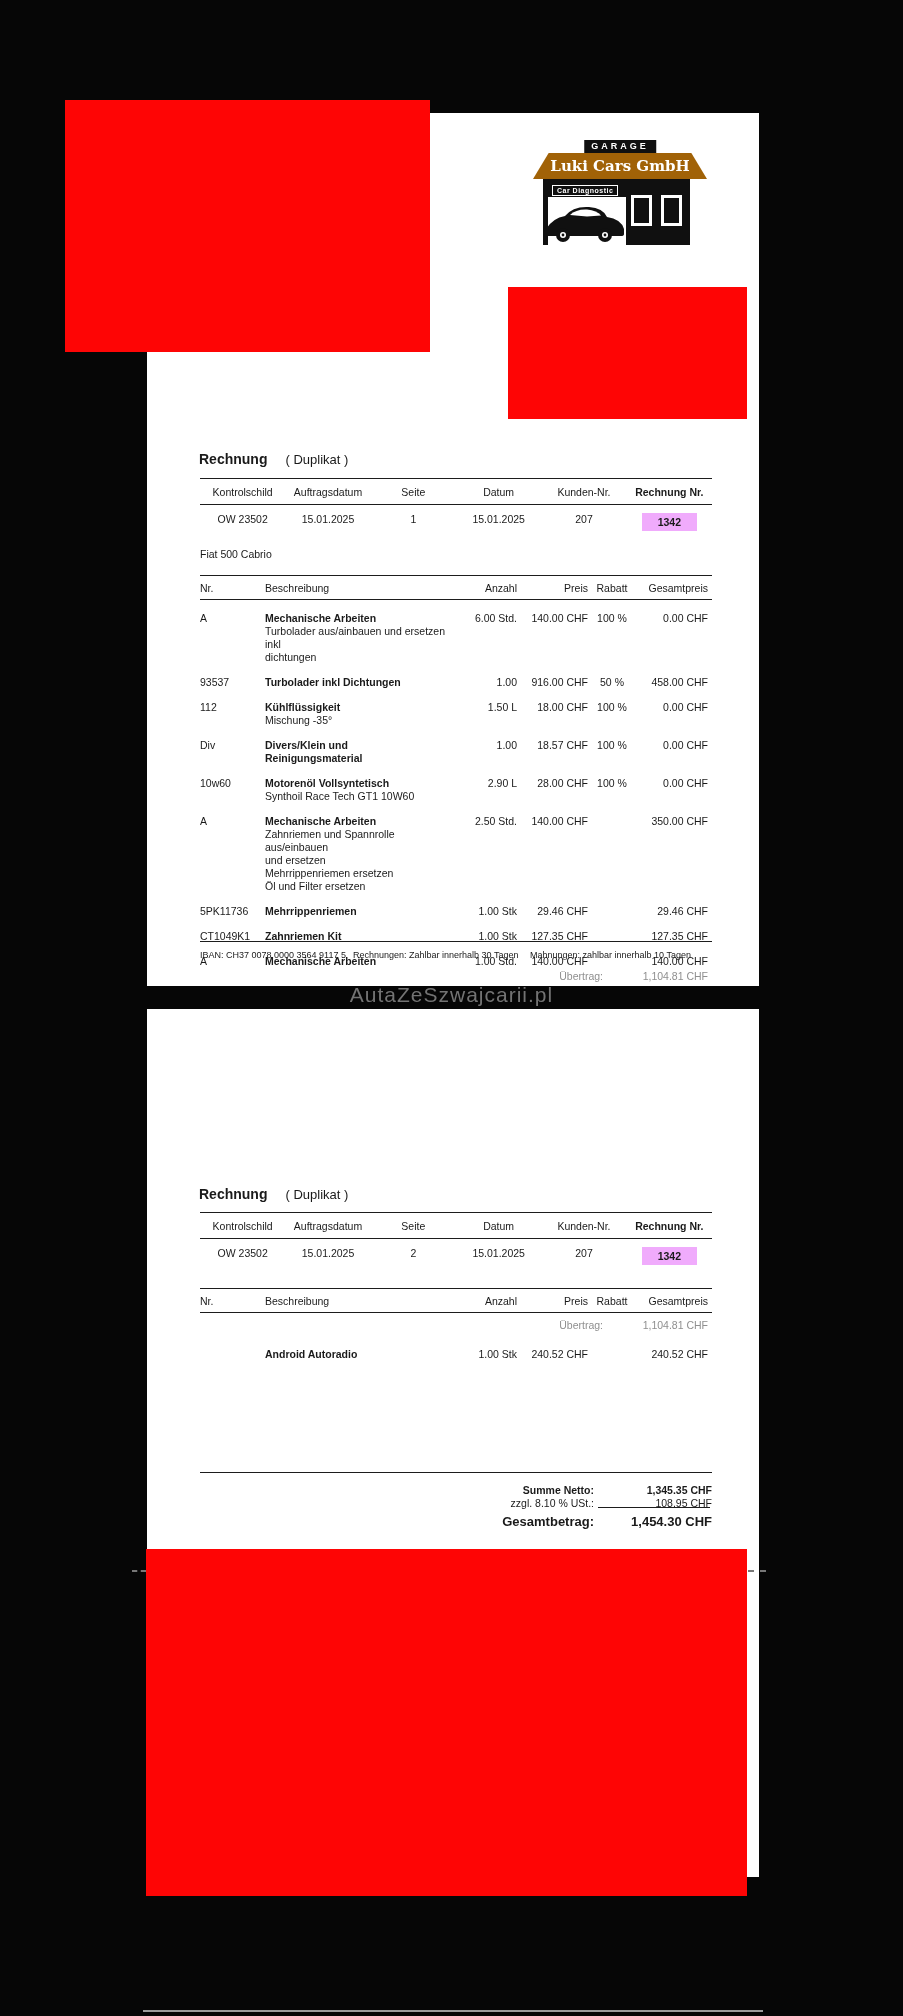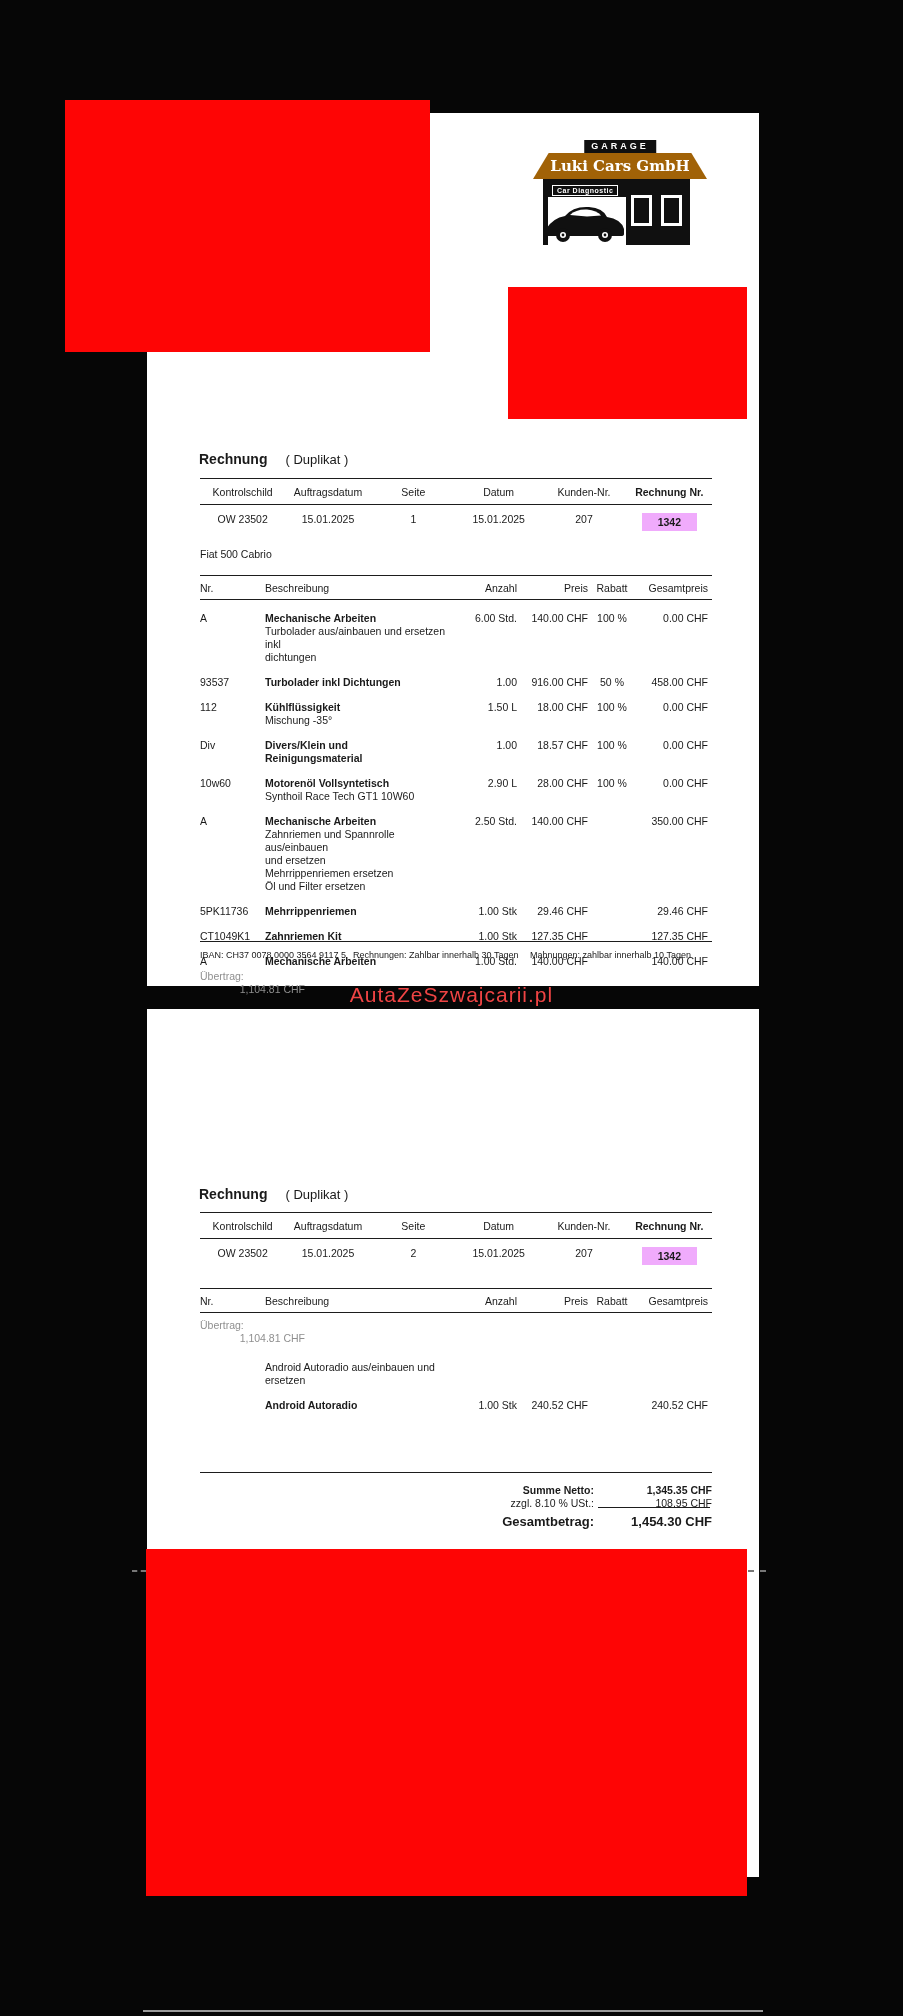--- a/index.html
+++ b/index.html
@@ -6,21 +6,21 @@
   .canvas{position:relative;width:889px;height:2016px;background:#060606;overflow:hidden;
           font-family:"Liberation Sans",sans-serif;color:#1a1a1a;}
   .page{position:absolute;left:147px;width:612px;background:#ffffff;}
   .page1{top:113px;height:873px;}
   .page2{top:1009px;height:868px;}
   .redact{position:absolute;}
   .r1{left:65px;top:100px;width:365px;height:252px;}
   .r2{left:508px;top:287px;width:239px;height:132px;}
   .r3{left:146px;top:1549px;width:601px;height:347px;}
   .watermark{position:absolute;top:983px;left:0;width:903px;text-align:center;
-             color:#ef4444;font-size:21px;letter-spacing:1px;}
+             color:#737373;font-size:21px;letter-spacing:1px;}
   .bottom-line{position:absolute;left:143px;top:2010px;width:620px;border-top:2px solid #9a9a9a;}
   .cut{position:absolute;border-top:2px dashed #777;height:0;}
   .cutL{left:132px;top:1570px;width:14px;}
   .cutR{left:748px;top:1570px;width:18px;}
 
   
   .logo{position:absolute;left:398px;top:25px;width:150px;height:115px;}
   .garage-box{position:absolute;left:50%;transform:translateX(-50%);top:2px;background:#101010;
               color:#fff;font-weight:bold;font-size:9px;letter-spacing:3px;padding:1px 7px 2px;}
   .roof{position:absolute;top:15px;left:-12px;width:174px;height:26px;background:#a16207;
@@ -56,21 +56,21 @@
   .p1-items{top:462px;} .p2-items{top:279px;}
   .cols{display:grid;grid-template-columns:65px 182px 70px 71px 48px 76px;
         border-bottom:1.5px solid #1d1d1d;padding:6px 0 5px;}
   .rows{padding-top:12px;}
   .item-row{display:grid;grid-template-columns:65px 182px 70px 71px 48px 76px;
             line-height:13px;margin-bottom:12px;}
   .rows .item-row:last-child{margin-bottom:2px;}
   .c-anz{text-align:right;} .c-preis{text-align:right;} .c-rab{text-align:center;}
   .c-ges{text-align:right;padding-right:4px;}
   .iname{font-weight:bold;}
-  .carry{display:flex;justify-content:flex-end;color:#8f8f8f;line-height:13px;flex-direction:column;}
+  .carry{display:flex;justify-content:flex-end;color:#8f8f8f;line-height:13px;}
   .carry .cvalue{width:105px;text-align:right;padding-right:4px;}
   .p2-carry{margin:6px 0 4px;}
   .hr{position:absolute;left:53px;width:512px;border-top:1.5px solid #1d1d1d;height:0;}
   .p1-hr-bottom{top:828px;}
   .p2-hr-long{top:463px;}
   .p2-hr-short{left:451px;top:498px;width:112px;border-top:1px solid #1d1d1d;}
 
   .pfooter{position:absolute;left:53px;top:837px;width:512px;font-size:9px;}
   .pfooter span{position:absolute;white-space:nowrap;}
   .pf1{left:0;} .pf2{left:153px;} .pf3{left:330px;}
@@ -299,31 +299,20 @@
         <div class="c-ges">Gesamtpreis</div>
       </div>
       <div class="carry p2-carry">
         <span class="clabel">Übertrag:</span>
         <span class="cvalue">1,104.81 CHF</span>
       </div>
       <div class="rows" id="rows-p2">
           <div class="item-row">
             <div class="c-nr"></div>
             <div class="c-besch">
-              <div class="idesc">Android Autoradio aus/einbauen und</div>
-              <div class="idesc">ersetzen</div>
-            </div>
-            <div class="c-anz"></div>
-            <div class="c-preis"></div>
-            <div class="c-rab"></div>
-            <div class="c-ges"></div>
-          </div>
-          <div class="item-row">
-            <div class="c-nr"></div>
-            <div class="c-besch">
               <div class="iname">Android Autoradio</div>
             </div>
             <div class="c-anz">1.00 Stk</div>
             <div class="c-preis">240.52 CHF</div>
             <div class="c-rab"></div>
             <div class="c-ges">240.52 CHF</div>
           </div>
         </div>
     </div>
 

